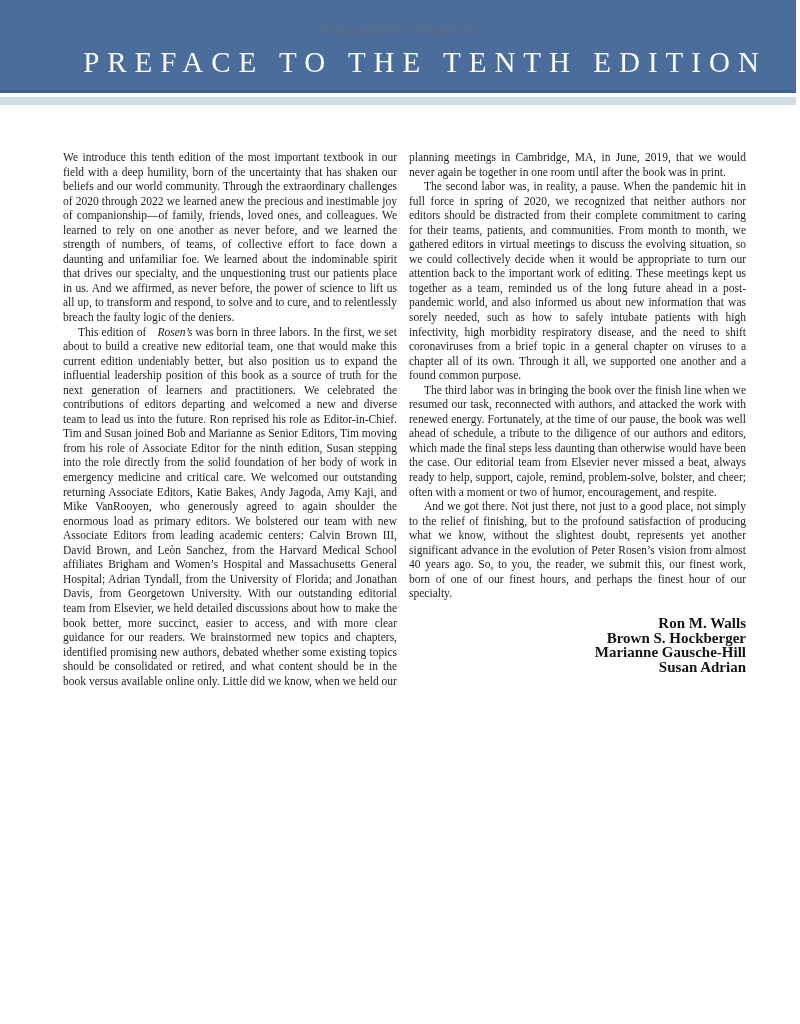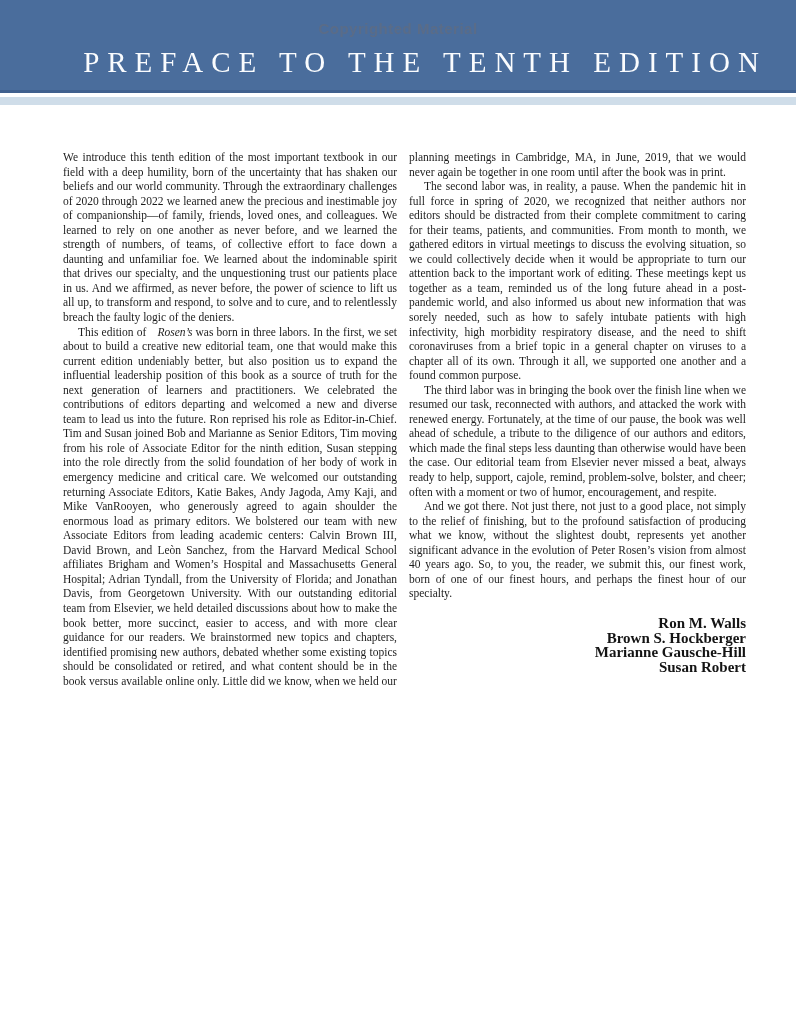--- a/index.html
+++ b/index.html
@@ -118,21 +118,21 @@
     <div class="col col-right">
       <p>planning meetings in Cambridge, MA, in June, 2019, that we would never again be together in one room until after the book was in print.</p>
       <p class="indent">The second labor was, in reality, a pause. When the pandemic hit in full force in spring of 2020, we recognized that neither authors nor editors should be distracted from their complete commitment to caring for their teams, patients, and communities. From month to month, we gathered editors in virtual meetings to discuss the evolving situation, so we could collectively decide when it would be appropriate to turn our attention back to the important work of editing. These meetings kept us together as a team, reminded us of the long future ahead in a post-pandemic world, and also informed us about new information that was sorely needed, such as how to safely intubate patients with high infectivity, high morbidity respiratory disease, and the need to shift coronaviruses from a brief topic in a general chapter on viruses to a chapter all of its own. Through it all, we supported one another and a found common purpose.</p>
       <p class="indent">The third labor was in bringing the book over the finish line when we resumed our task, reconnected with authors, and attacked the work with renewed energy. Fortunately, at the time of our pause, the book was well ahead of schedule, a tribute to the diligence of our authors and editors, which made the final steps less daunting than otherwise would have been the case. Our editorial team from Elsevier never missed a beat, always ready to help, support, cajole, remind, problem-solve, bolster, and cheer; often with a moment or two of humor, encouragement, and respite.</p>
       <p class="indent">And we got there. Not just there, not just to a good place, not simply to the relief of finishing, but to the profound satisfaction of producing what we know, without the slightest doubt, represents yet another significant advance in the evolution of Peter Rosen’s vision from almost 40 years ago. So, to you, the reader, we submit this, our finest work, born of one of our finest hours, and perhaps the finest hour of our specialty.</p>
 
       <div class="signatures">
         <div>Ron M. Walls</div>
         <div>Brown S. Hockberger</div>
         <div>Marianne Gausche-Hill</div>
-        <div>Susan Robert</div>
+        <div>Susan Adrian</div>
       </div>
     </div>
 
   </main>
 
   <div class="copyright-bottom">Copyrighted Material</div>
 
   <div class="page-number">xix</div>
 
 </div>

